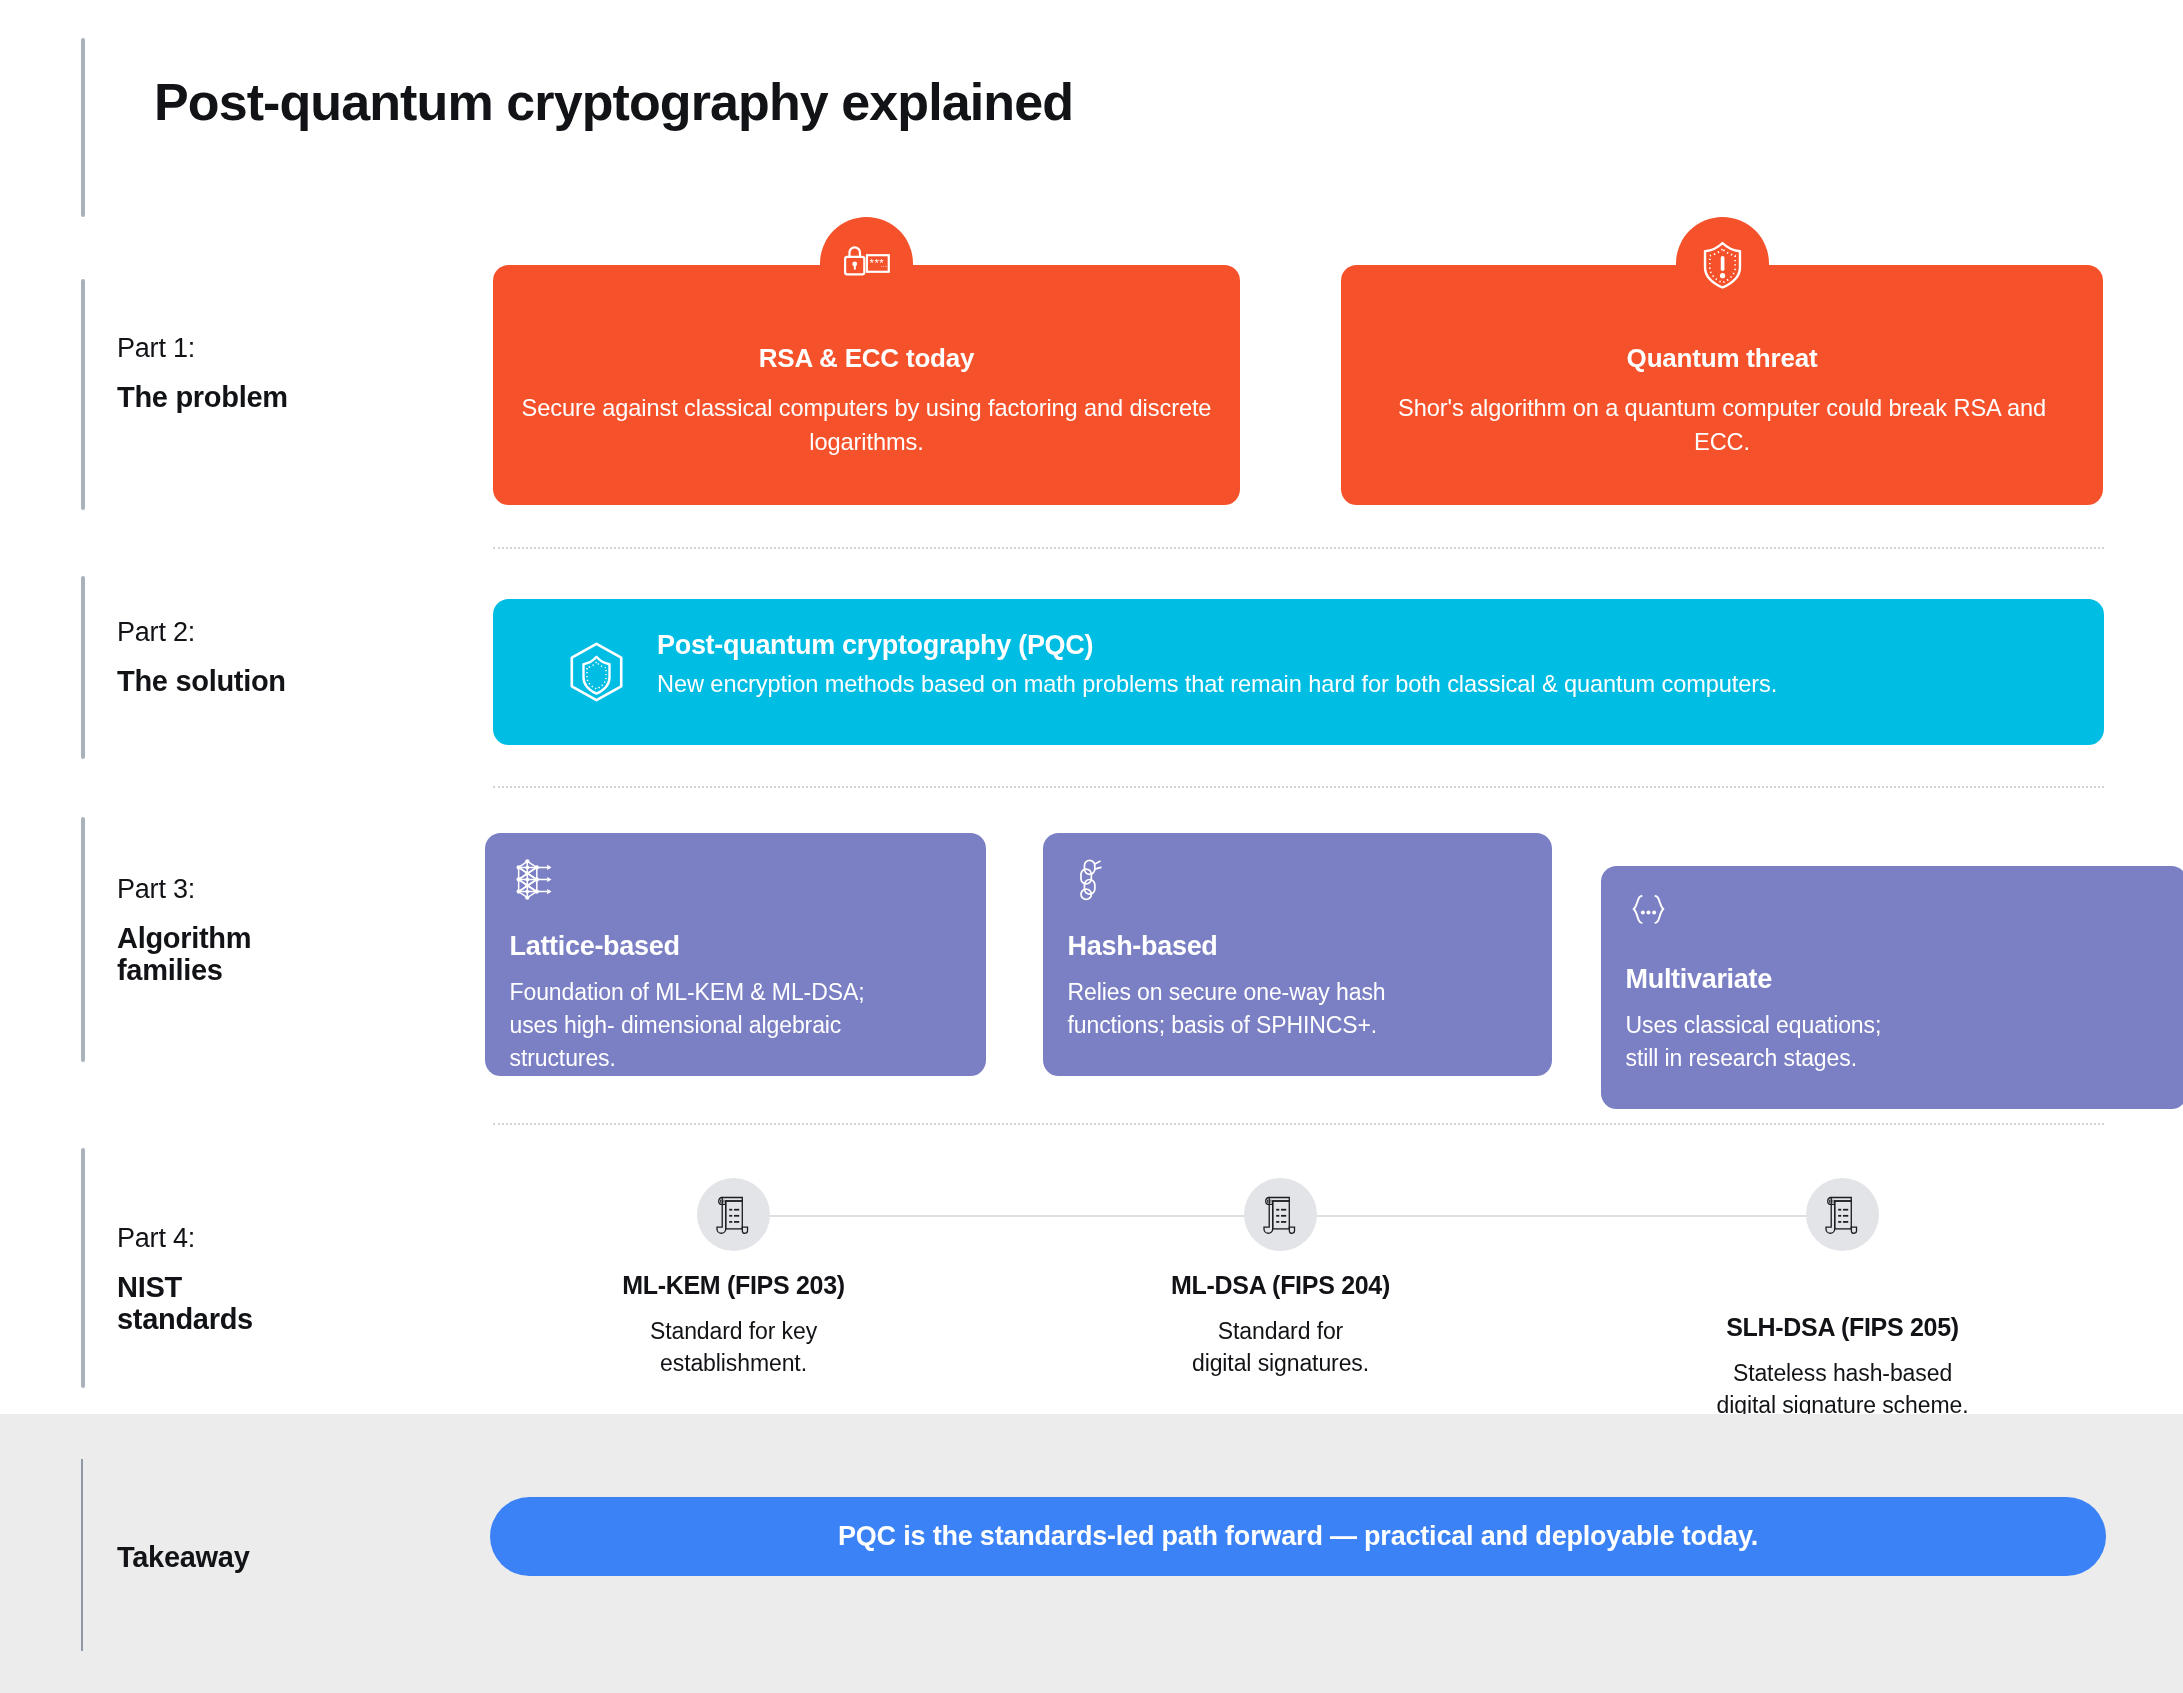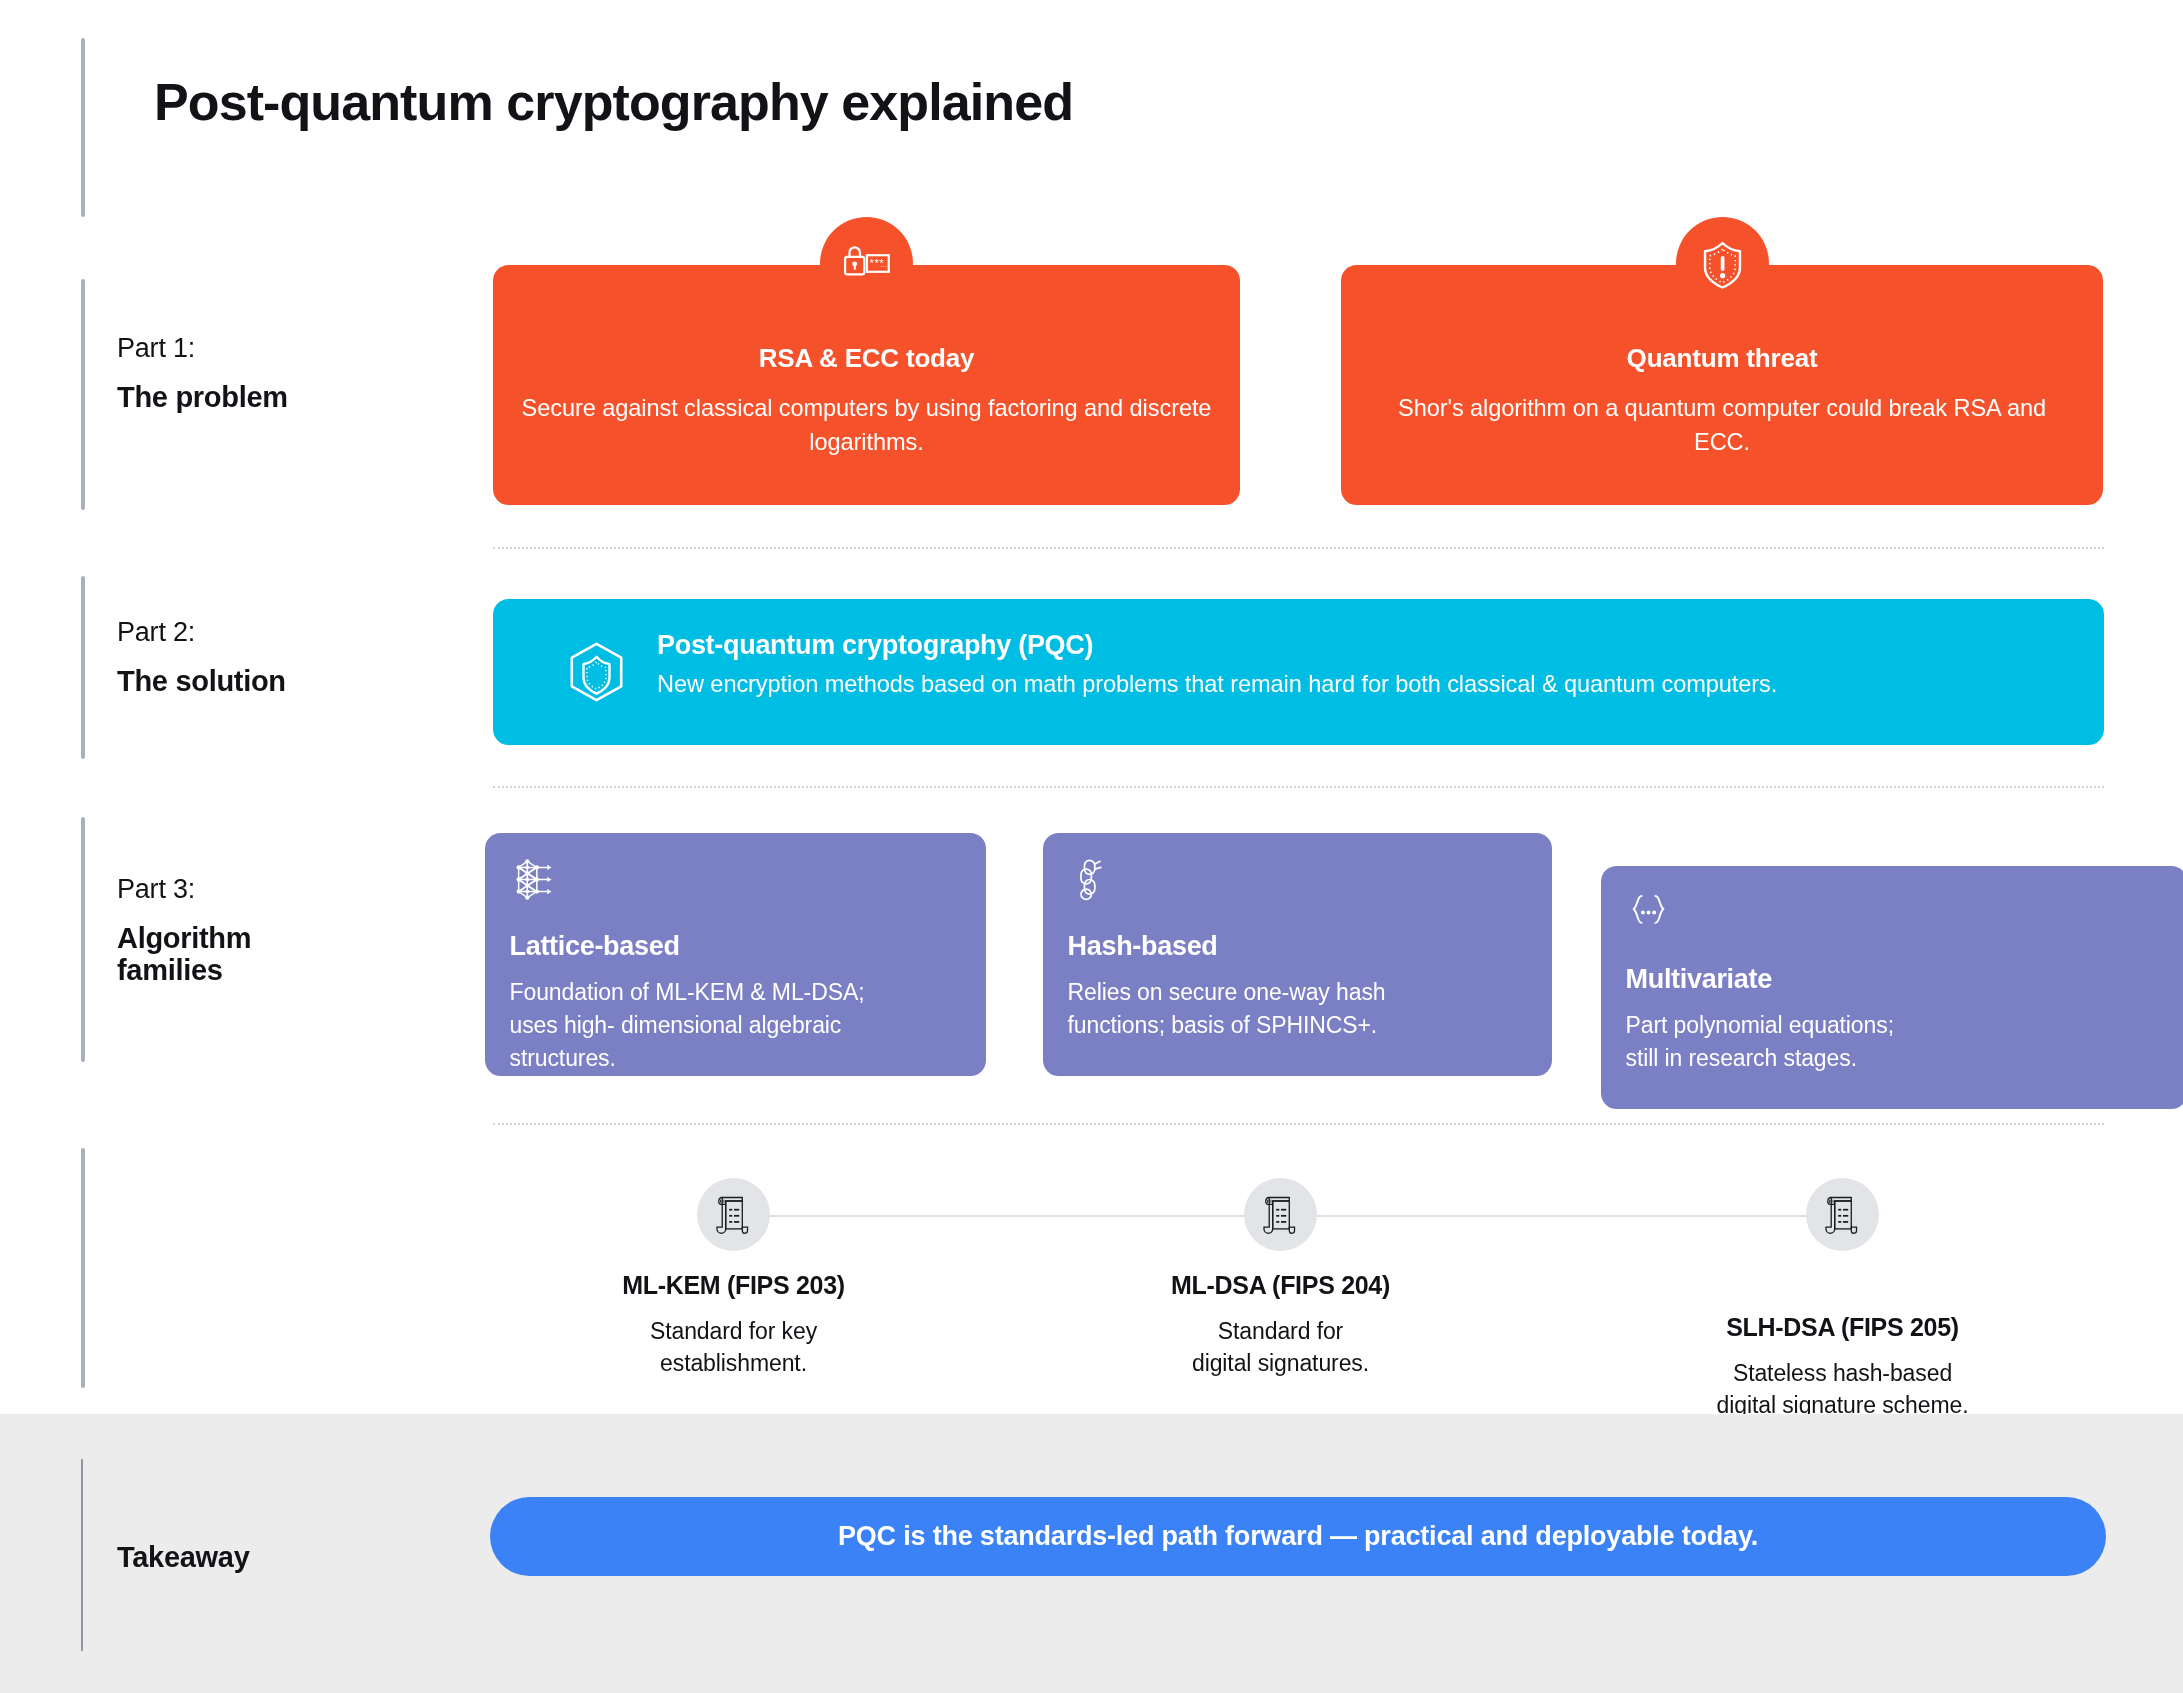--- a/index.html
+++ b/index.html
@@ -392,27 +392,32 @@
           <path d="M68 14 C78 14 76 34 86 44 C76 54 78 76 68 76"></path>
         </g>
         <g fill="#fff">
           <circle cx="39" cy="52" r="4.6"></circle>
             <circle cx="52" cy="52" r="4.6"></circle>
             <circle cx="65" cy="52" r="4.6"></circle>
         </g>
       </svg>
     </span>
     <div class="pt">Multivariate</div>
-    <div class="pb">Part polynomial equations;
+    <div class="pb">Uses classical equations;
 still in research stages.</div>
   </div>
 
   <div class="divider" style="top:1123px;"></div>
 
   <div class="sec-rail" style="left:81px; top:1148px; height:240px;"></div>
+  <div class="sec-label" style="top:1217px;">
+    <span class="lbl-small">Part 4:</span>
+    <span class="lbl-big">NIST
+standards</span>
+  </div>
 
   <div class="std-line" style="left:734px; top:1215px; width:1109px;"></div>
 
   <div class="std-node" style="left:697px; top:1178px;">
     <svg width="38" height="41" viewBox="0 0 86 94">
       <g fill="none" stroke="#1b1d20" stroke-width="3">
         <path d="M16 8 H62 L62 16 H24 V80 C24 86 19 90 14 90 C9 90 4 86 4 80 V76 H16 Z"></path>
         <path d="M16 8 C11 8 8 12 8 17 C8 22 11 24 16 24 H24"></path>
         <rect x="24" y="16" width="38" height="64"></rect>
         <path d="M62 76 H74 V84 C74 88 70 90 66 90 C62 90 62 86 62 82 Z"></path>

